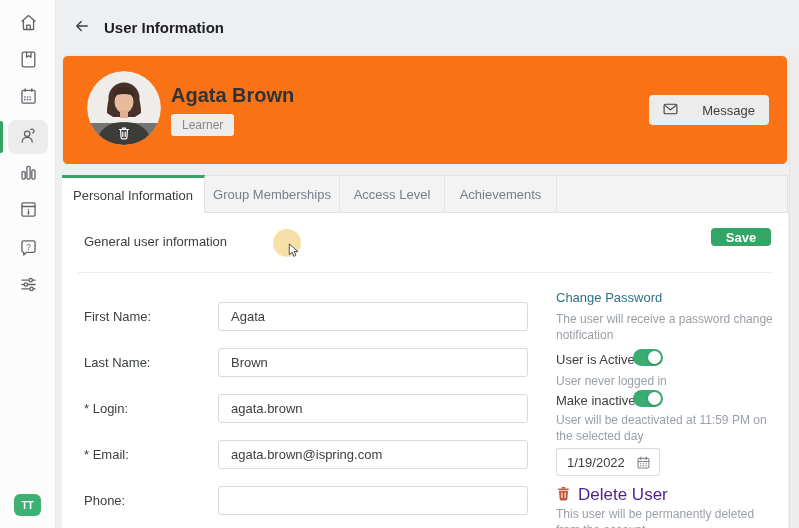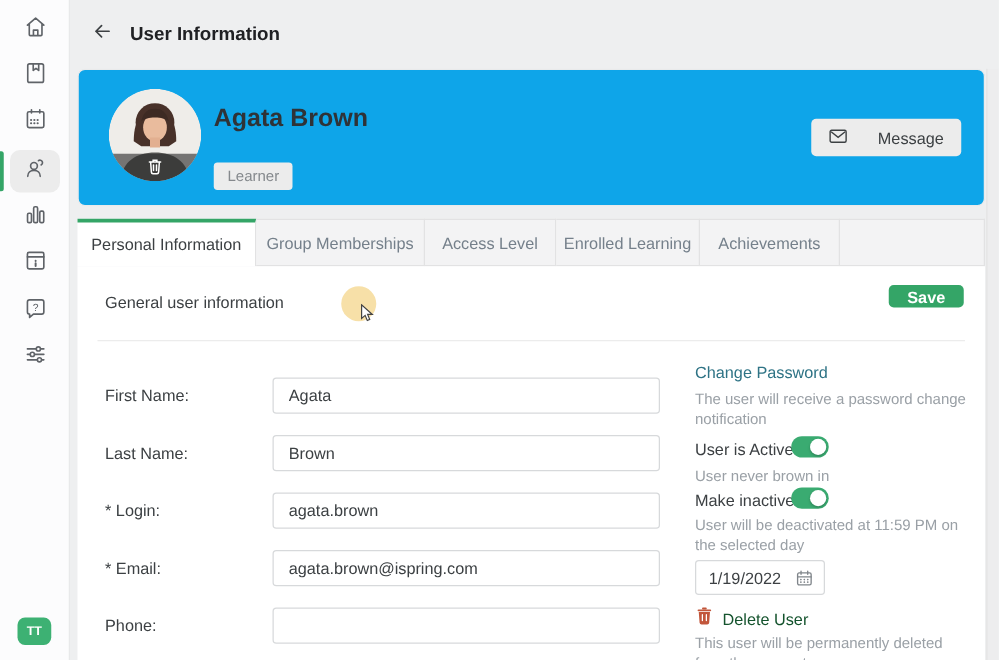--- a/index.html
+++ b/index.html
@@ -15,24 +15,24 @@
   .active-bar { position:absolute; left:0; top:121px; width:3px; height:32px; background:#34a567; border-radius:0 2px 2px 0; }
   .acct-badge { position:absolute; left:14px; top:494px; width:27px; height:22px; background:#3db173; border-radius:6px; color:#fff; font-size:10px; font-weight:bold; display:flex; align-items:center; justify-content:center; cursor:pointer;text-align:center; }
 
   
   .page-header { position:absolute; left:56px; top:0; right:0; height:55px; display:flex; align-items:center; }
   .back-btn { margin-left:12px; width:28px; height:28px; display:flex; align-items:center; justify-content:center; cursor:pointer; }
   .back-btn svg { width:18px; height:18px; stroke:#3c4043; fill:none; stroke-width:1.8; stroke-linecap:round; stroke-linejoin:round; }
   .page-title { margin-left:8px; font-size:15px; font-weight:bold; color:#202124; }
 
   
-  .user-card { position:absolute; left:62px; top:55px; width:726px; height:110px; background:#0ea5e9; border:1px solid #e9eaeb; border-radius:6px; }
+  .user-card { position:absolute; left:62px; top:55px; width:726px; height:110px; background:#f97316; border:1px solid #e9eaeb; border-radius:6px; }
   .avatar-wrap { position:absolute; left:24px; top:15px; width:74px; height:74px; border-radius:50%; overflow:hidden; cursor:pointer; }
   .user-name { position:absolute; left:108px; top:28px; font-size:20px; font-weight:bold; color:#2f3337; }
-  .role-pill { position:absolute; left:108px; top:58px; background:#ececec; color:#85898d; font-size:12px; padding:4px 11px; border-radius:3px;margin-top:16px; }
+  .role-pill { position:absolute; left:108px; top:58px; background:#ececec; color:#85898d; font-size:12px; padding:4px 11px; border-radius:3px; }
   .msg-btn { position:absolute; right:18px; top:39px; height:30px; padding:0 14px; background:#ececec; border:none; border-radius:4px; font-size:13px; color:#3c4043; display:flex; align-items:center; gap:24px; cursor:pointer; font-family:inherit; }
   .msg-btn svg { width:15px; height:12px; stroke:#3c4043; fill:none; stroke-width:1.4; }
 
   
   .tabs { position:absolute; left:62px; top:175px; width:726px; height:38px; display:flex; }
   .tab { height:38px; display:flex; align-items:center; justify-content:center; font-size:13px; color:#75808b; background:#f3f3f4; border:1px solid #e2e2e3; border-left:none; cursor:pointer; }
   .tab:first-child { border-left:1px solid #e2e2e3; }
   .tab.active { background:#fff; color:#3c4043; border-top:3px solid #34a567; border-bottom:none; border-left:none; }
   .tab-filler { flex:1; background:#f3f3f4; border:1px solid #e2e2e3; border-left:none; }
 
@@ -53,21 +53,21 @@
   .cp-link { position:absolute; left:494px; top:77px; font-size:13px; color:#2e7385; cursor:pointer; }
   .note { position:absolute; left:494px; width:222px; font-size:12px; color:#9aa0a6; line-height:16px; }
   .toggle-label { position:absolute; left:494px; font-size:13px; color:#3c4043; }
   .toggle { position:absolute; width:30px; height:17px; background:#3aab71; border-radius:9px; cursor:pointer; }
   .toggle .knob { position:absolute; right:2px; top:2px; width:13px; height:13px; background:#fff; border-radius:50%; box-shadow:0 1px 2px rgba(0,0,0,.25); }
   .date-input { position:absolute; left:494px; top:235px; width:104px; height:28px; border:1px solid #d7d9db; border-radius:3px; }
   .date-input .dval { position:absolute; left:10px; top:6px; font-size:13px; color:#3c4043; }
   .date-input svg { position:absolute; right:8px; top:6px; width:15px; height:15px; stroke:#80868b; fill:none; stroke-width:1.3; stroke-linecap:round; }
   .delete-row { position:absolute; left:494px; top:272px; display:flex; align-items:center; gap:7px; cursor:pointer; }
   .delete-row svg { width:15px; height:15px; }
-  .delete-row .dlabel { font-size:13px; color:#14532d; }
+  .delete-row .dlabel { font-size:17px; color:#4c1d95; }
 
   
   .gutter { position:absolute; left:789px; top:55px; width:10px; height:473px; background:#ededee; border-left:1px solid #e3e3e4; }
 </style>
 </head>
 <body>
 
 <div id="app">
 
   <nav class="sidebar">
@@ -176,23 +176,20 @@
   <div class="tabs">
     <div class="tab active" style="width:143px">
         <span>Personal Information</span>
       </div>
     <div class="tab" style="width:135px">
         <span>Group Memberships</span>
       </div>
     <div class="tab" style="width:105px">
         <span>Access Level</span>
       </div>
-    <div class="tab" style="width:115px">
-        <span>Enrolled Learning</span>
-      </div>
     <div class="tab" style="width:112px">
         <span>Achievements</span>
       </div>
     <div class="tab-filler"></div>
   </div>
 
   <section class="panel">
 
     <div class="section-title">General user information</div>
 
@@ -219,21 +216,21 @@
     <label class="form-label" style="top:280px">Phone:</label>
     <input class="form-input" style="top: 273px;" value="">
 
     <div class="cp-link">Change Password</div>
     <div class="note" style="top:98px">The user will receive a password change notification</div>
 
     <div class="toggle-label" style="top:139px">User is Active:</div>
     <div class="toggle" style="left:571px; top:136px">
         <div class="knob"></div>
       </div>
-    <div class="note" style="top:160px">User never brown in</div>
+    <div class="note" style="top:160px">User never logged in</div>
 
     <div class="toggle-label" style="top:180px">Make inactive:</div>
     <div class="toggle" style="left:571px; top:177px">
         <div class="knob"></div>
       </div>
     <div class="note" style="top:199px">User will be deactivated at 11:59 PM on the selected day</div>
 
     <div class="date-input">
       <span class="dval">1/19/2022</span>
       <span><svg viewBox="0 0 18 18" width="15" height="15" style="position:absolute; right:8px; top:6px; stroke:#80868b; fill:none; stroke-width:1.3; stroke-linecap:round;">

